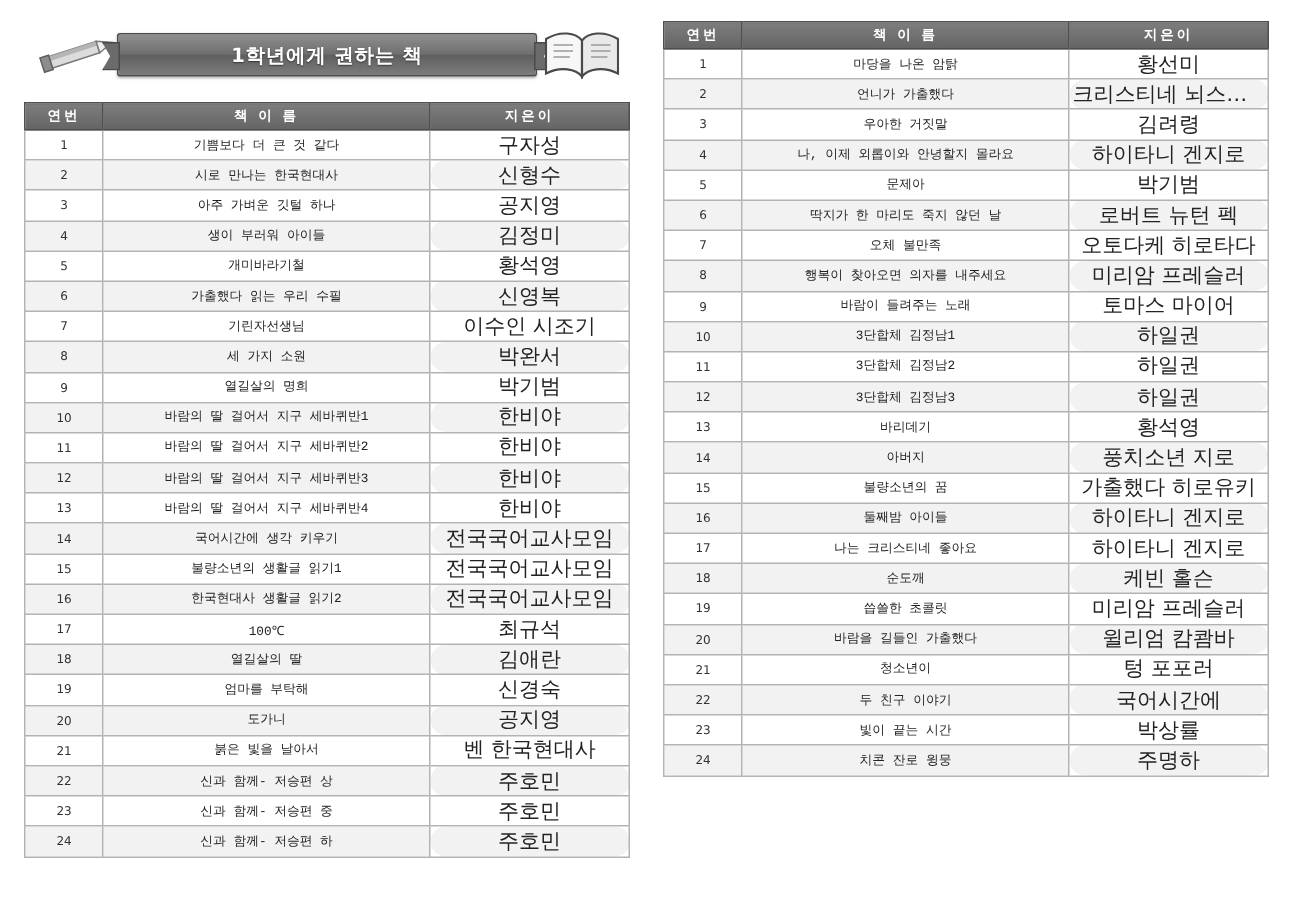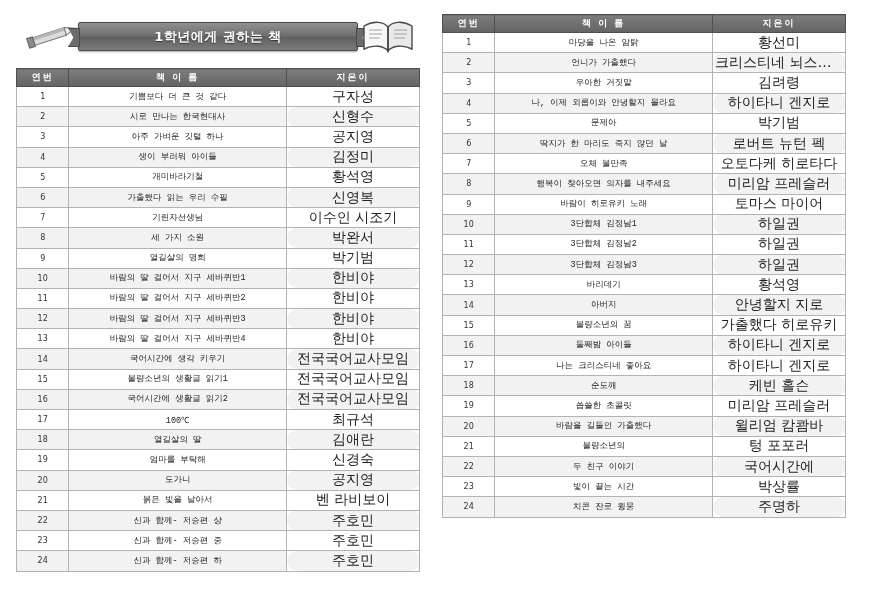--- a/index.html
+++ b/index.html
@@ -246,21 +246,21 @@
             <td class="title">국어시간에 생각 키우기</td>
             <td class="author">전국국어교사모임</td>
           </tr>
         <tr>
             <td class="no">15</td>
             <td class="title">불량소년의 생활글 읽기1</td>
             <td class="author">전국국어교사모임</td>
           </tr>
         <tr>
             <td class="no">16</td>
-            <td class="title">국어시간에 생활글 읽기2</td>
+            <td class="title">한국현대사 생활글 읽기2</td>
             <td class="author">전국국어교사모임</td>
           </tr>
         <tr>
             <td class="no">17</td>
             <td class="title">100℃</td>
             <td class="author">최규석</td>
           </tr>
         <tr>
             <td class="no">18</td>
             <td class="title">열길살의 딸</td>
@@ -272,21 +272,21 @@
             <td class="author">신경숙</td>
           </tr>
         <tr>
             <td class="no">20</td>
             <td class="title">도가니</td>
             <td class="author">공지영</td>
           </tr>
         <tr>
             <td class="no">21</td>
             <td class="title">붉은 빛을 날아서</td>
-            <td class="author">벤 라비보이</td>
+            <td class="author">벤 한국현대사</td>
           </tr>
         <tr>
             <td class="no">22</td>
             <td class="title">신과 함께- 저승편 상</td>
             <td class="author">주호민</td>
           </tr>
         <tr>
             <td class="no">23</td>
             <td class="title">신과 함께- 저승편 중</td>
             <td class="author">주호민</td>
@@ -351,21 +351,21 @@
             <td class="title">오체 불만족</td>
             <td class="author">오토다케 히로타다</td>
           </tr>
         <tr>
             <td class="no">8</td>
             <td class="title">행복이 찾아오면 의자를 내주세요</td>
             <td class="author">미리암 프레슬러</td>
           </tr>
         <tr>
             <td class="no">9</td>
-            <td class="title">바람이 히로유키 노래</td>
+            <td class="title">바람이 들려주는 노래</td>
             <td class="author">토마스 마이어</td>
           </tr>
         <tr>
             <td class="no">10</td>
             <td class="title">3단합체 김정남1</td>
             <td class="author">하일권</td>
           </tr>
         <tr>
             <td class="no">11</td>
             <td class="title">3단합체 김정남2</td>
@@ -377,21 +377,21 @@
             <td class="author">하일권</td>
           </tr>
         <tr>
             <td class="no">13</td>
             <td class="title">바리데기</td>
             <td class="author">황석영</td>
           </tr>
         <tr>
             <td class="no">14</td>
             <td class="title">아버지</td>
-            <td class="author">안녕할지 지로</td>
+            <td class="author">풍치소년 지로</td>
           </tr>
         <tr>
             <td class="no">15</td>
             <td class="title">불량소년의 꿈</td>
             <td class="author">가출했다 히로유키</td>
           </tr>
         <tr>
             <td class="no">16</td>
             <td class="title">둘째밤 아이들</td>
             <td class="author">하이타니 겐지로</td>
@@ -411,21 +411,21 @@
             <td class="title">씁쓸한 초콜릿</td>
             <td class="author">미리암 프레슬러</td>
           </tr>
         <tr>
             <td class="no">20</td>
             <td class="title">바람을 길들인 가출했다</td>
             <td class="author">윌리엄 캄쾀바</td>
           </tr>
         <tr>
             <td class="no">21</td>
-            <td class="title">불량소년의</td>
+            <td class="title">청소년이</td>
             <td class="author">텅 포포러</td>
           </tr>
         <tr>
             <td class="no">22</td>
             <td class="title">두 친구 이야기</td>
             <td class="author">국어시간에</td>
           </tr>
         <tr>
             <td class="no">23</td>
             <td class="title">빛이 끝는 시간</td>

